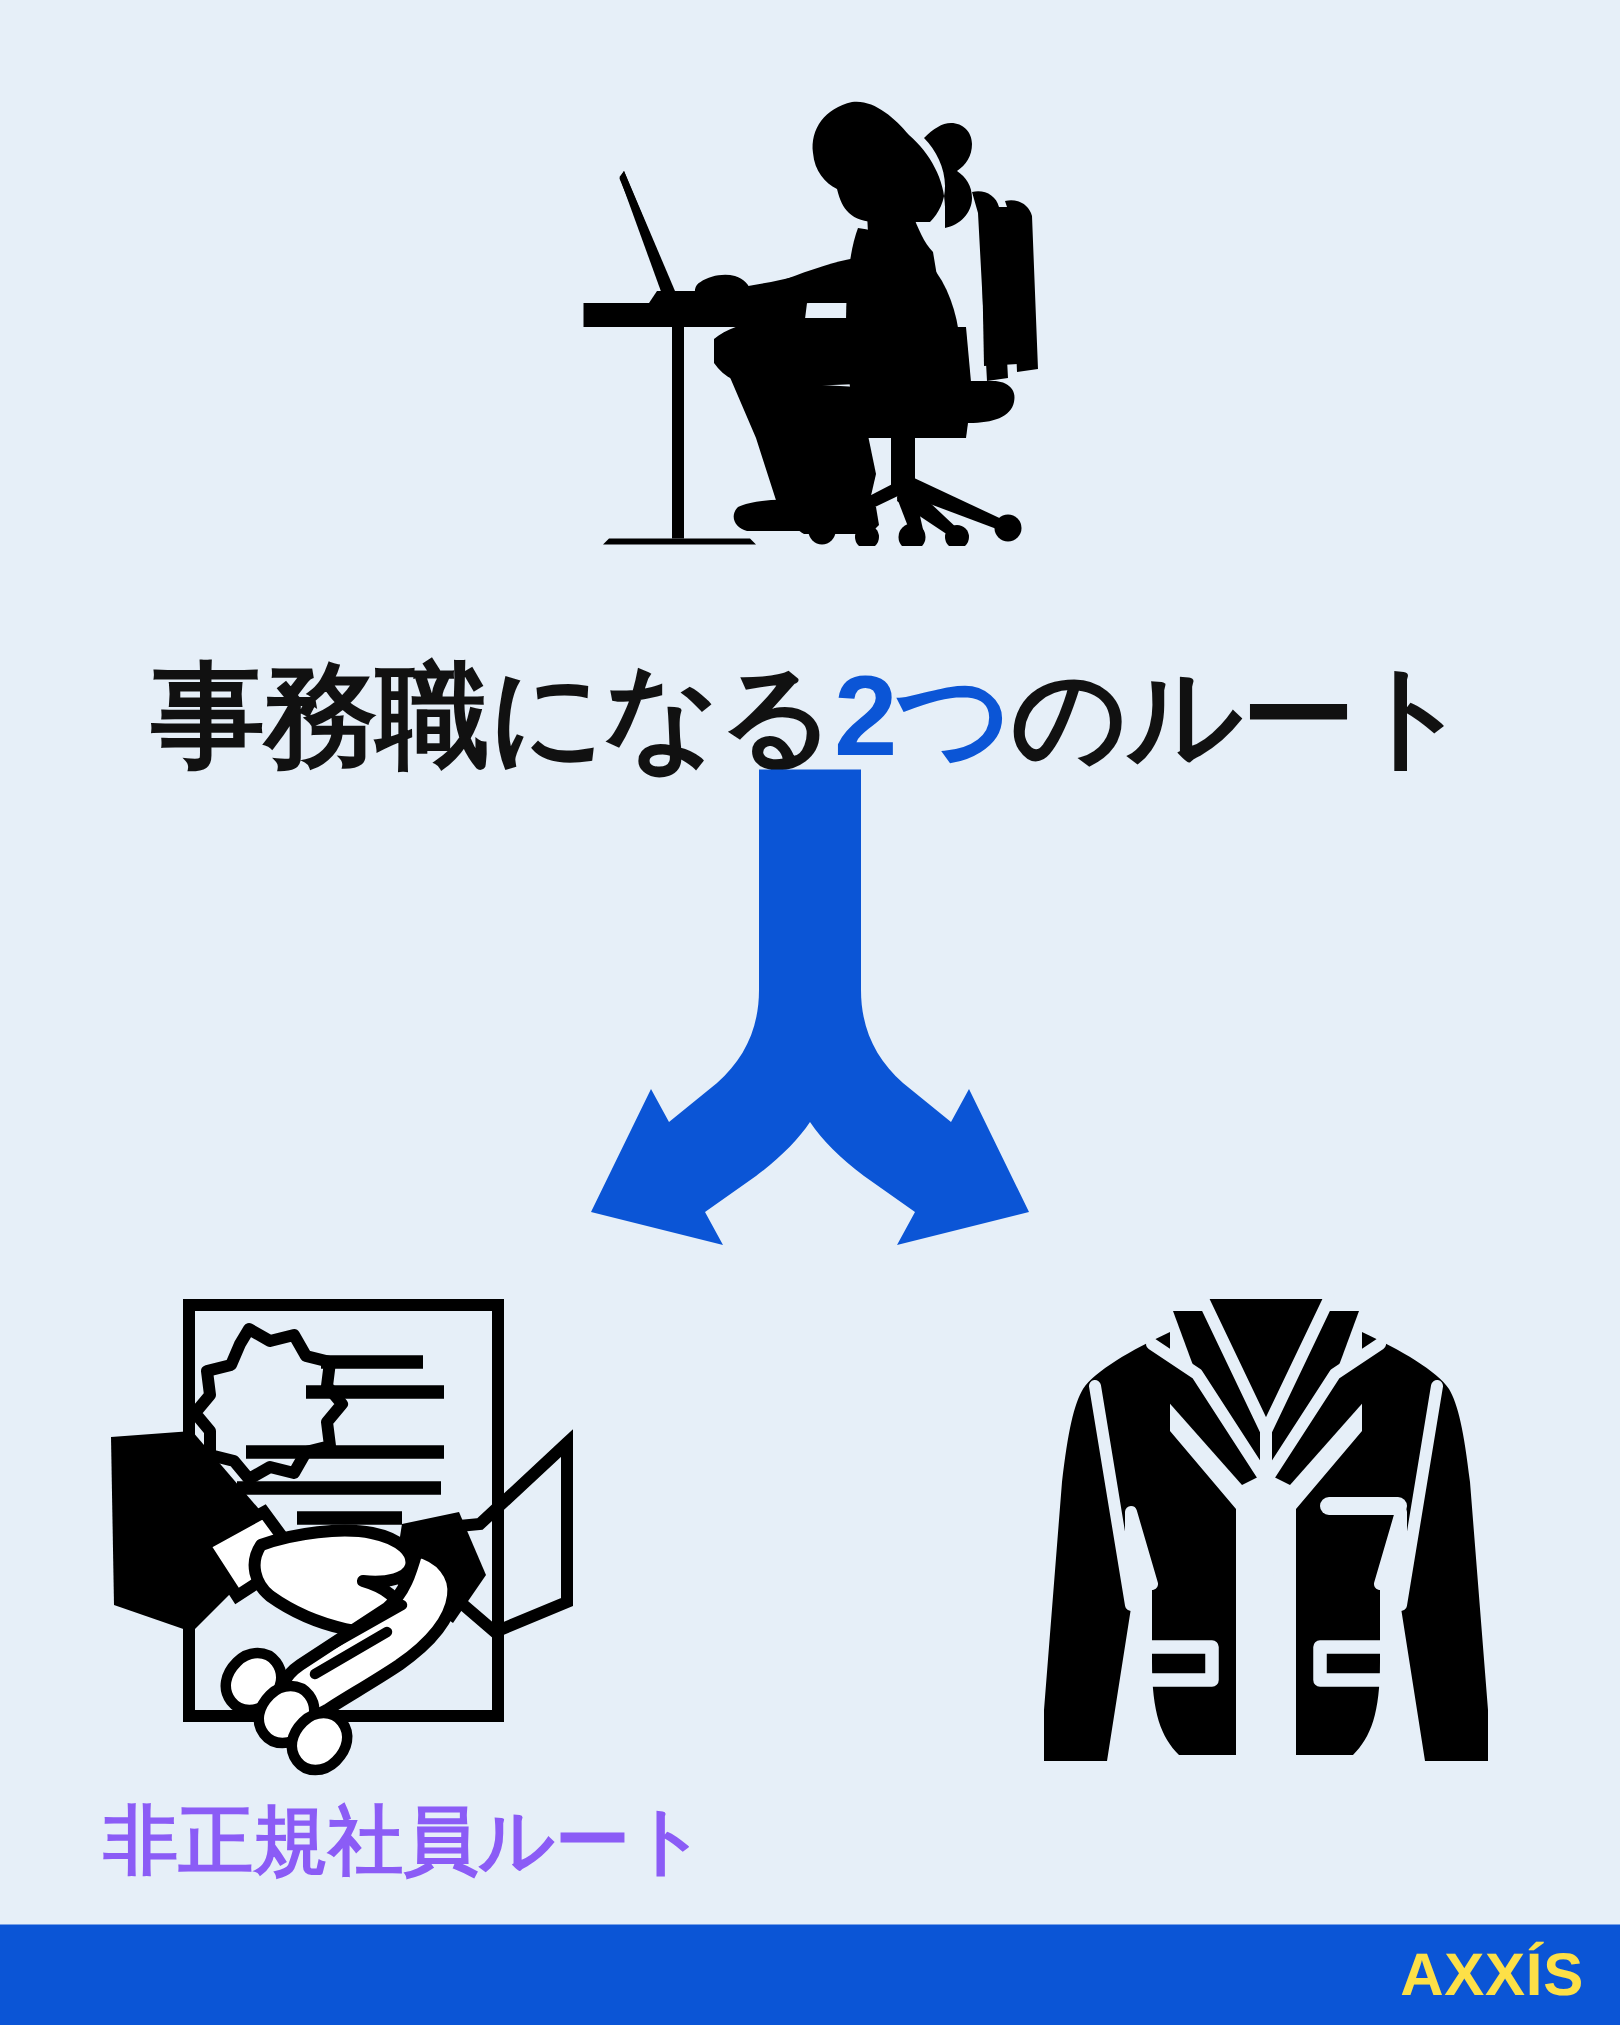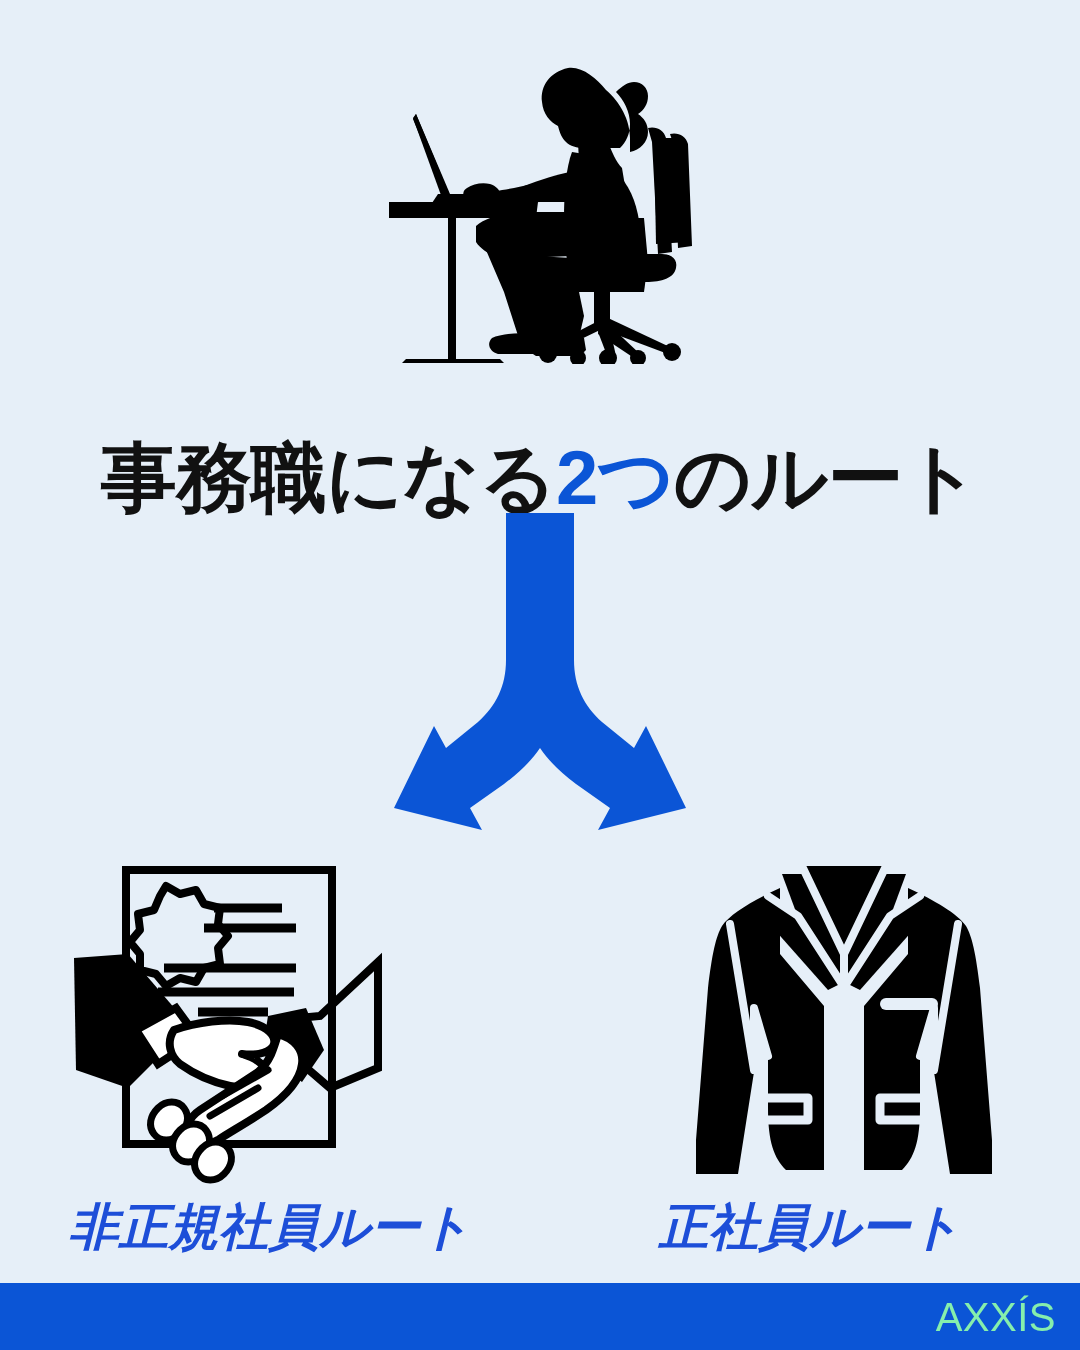--- a/index.html
+++ b/index.html
@@ -74,24 +74,23 @@
     height: 326px;
   }
 
   
   .route-label {
     position: absolute;
     top: 1196px;
     font-size: 50px;
     line-height: 62px;
     font-weight: 700;
-    color: #1d4ed8;
+    color: #8b5cf6;
     white-space: nowrap;
     text-align: center;
-    font-style: italic;
   }
   .route-label-left {
     left: 0;
     width: 540px;
   }
   .route-label-right {
     left: 540px;
     width: 540px;
   }
 
@@ -102,23 +101,23 @@
     top: 1283px;
     width: 1080px;
     height: 67px;
     background: #0b55d6;
   }
   .brand-logo {
     position: absolute;
     right: 24px;
     top: 50%;
     transform: translateY(-50%);
-    color: #86efac;
+    color: #fde047;
     font-size: 40px;
-    font-weight: 400;
+    font-weight: 700;
     letter-spacing: 0.5px;
     line-height: 40px;
     white-space: nowrap;
   }
 </style>
 </head>
 <body>
 
 <div class="canvas">
 
@@ -358,19 +357,18 @@
       </g>
 
       <rect x="186" y="140" width="58" height="12" rx="6" fill="#e6eff8"></rect>
 
       <path fill="none" stroke="#e6eff8" stroke-width="9" stroke-linejoin="round" d="M62 240 L114 240 L114 262 L62 262"></path>
       <path fill="none" stroke="#e6eff8" stroke-width="9" stroke-linejoin="round" d="M238 240 L186 240 L186 262 L238 262"></path>
     </svg>
   </div>
 
   <div class="route-label route-label-left">非正規社員ルート</div>
-  <div class="route-label route-label-right">正社員ルート</div>
 
   <div class="brand-bar">
     <div class="brand-logo">AXXÍS</div>
   </div>
 
 </div>
 
 </body></html>

